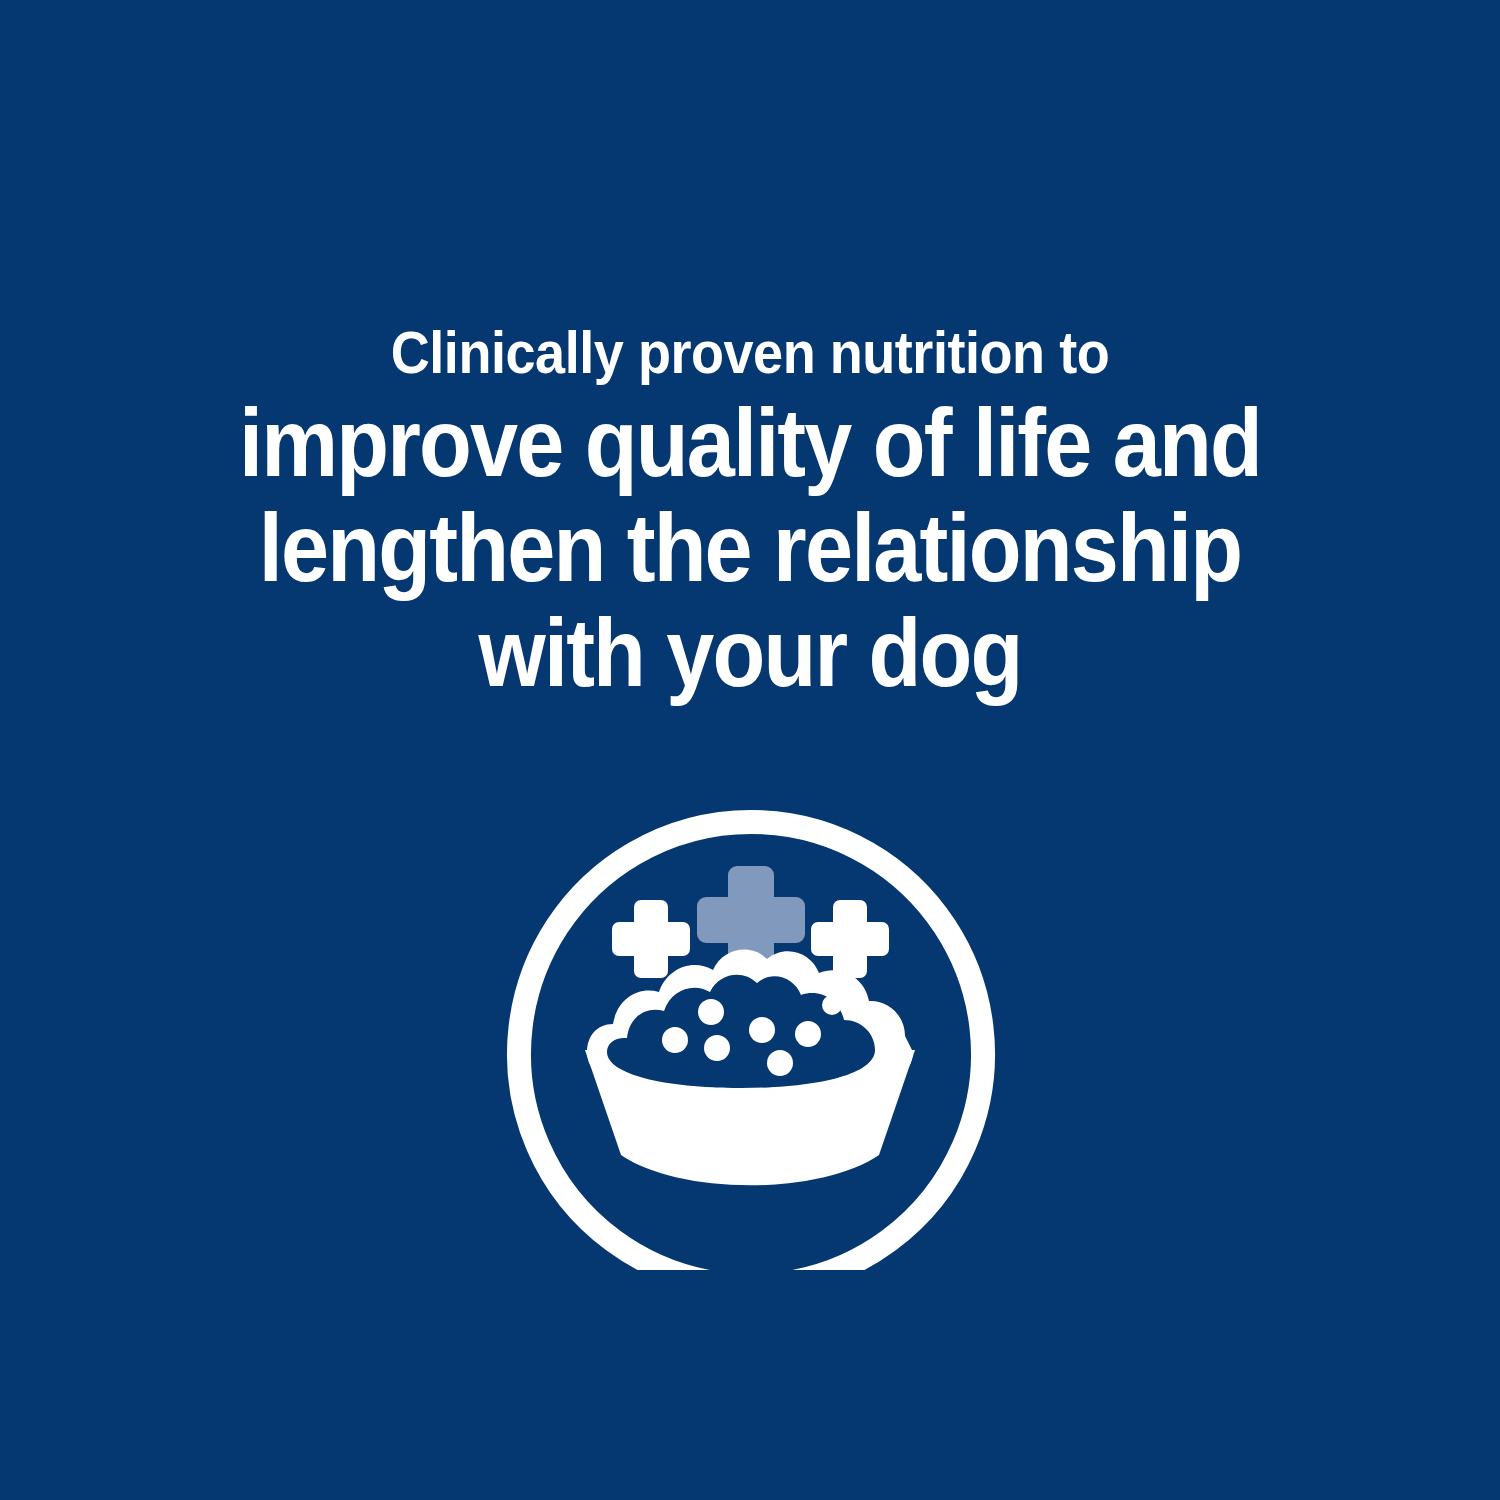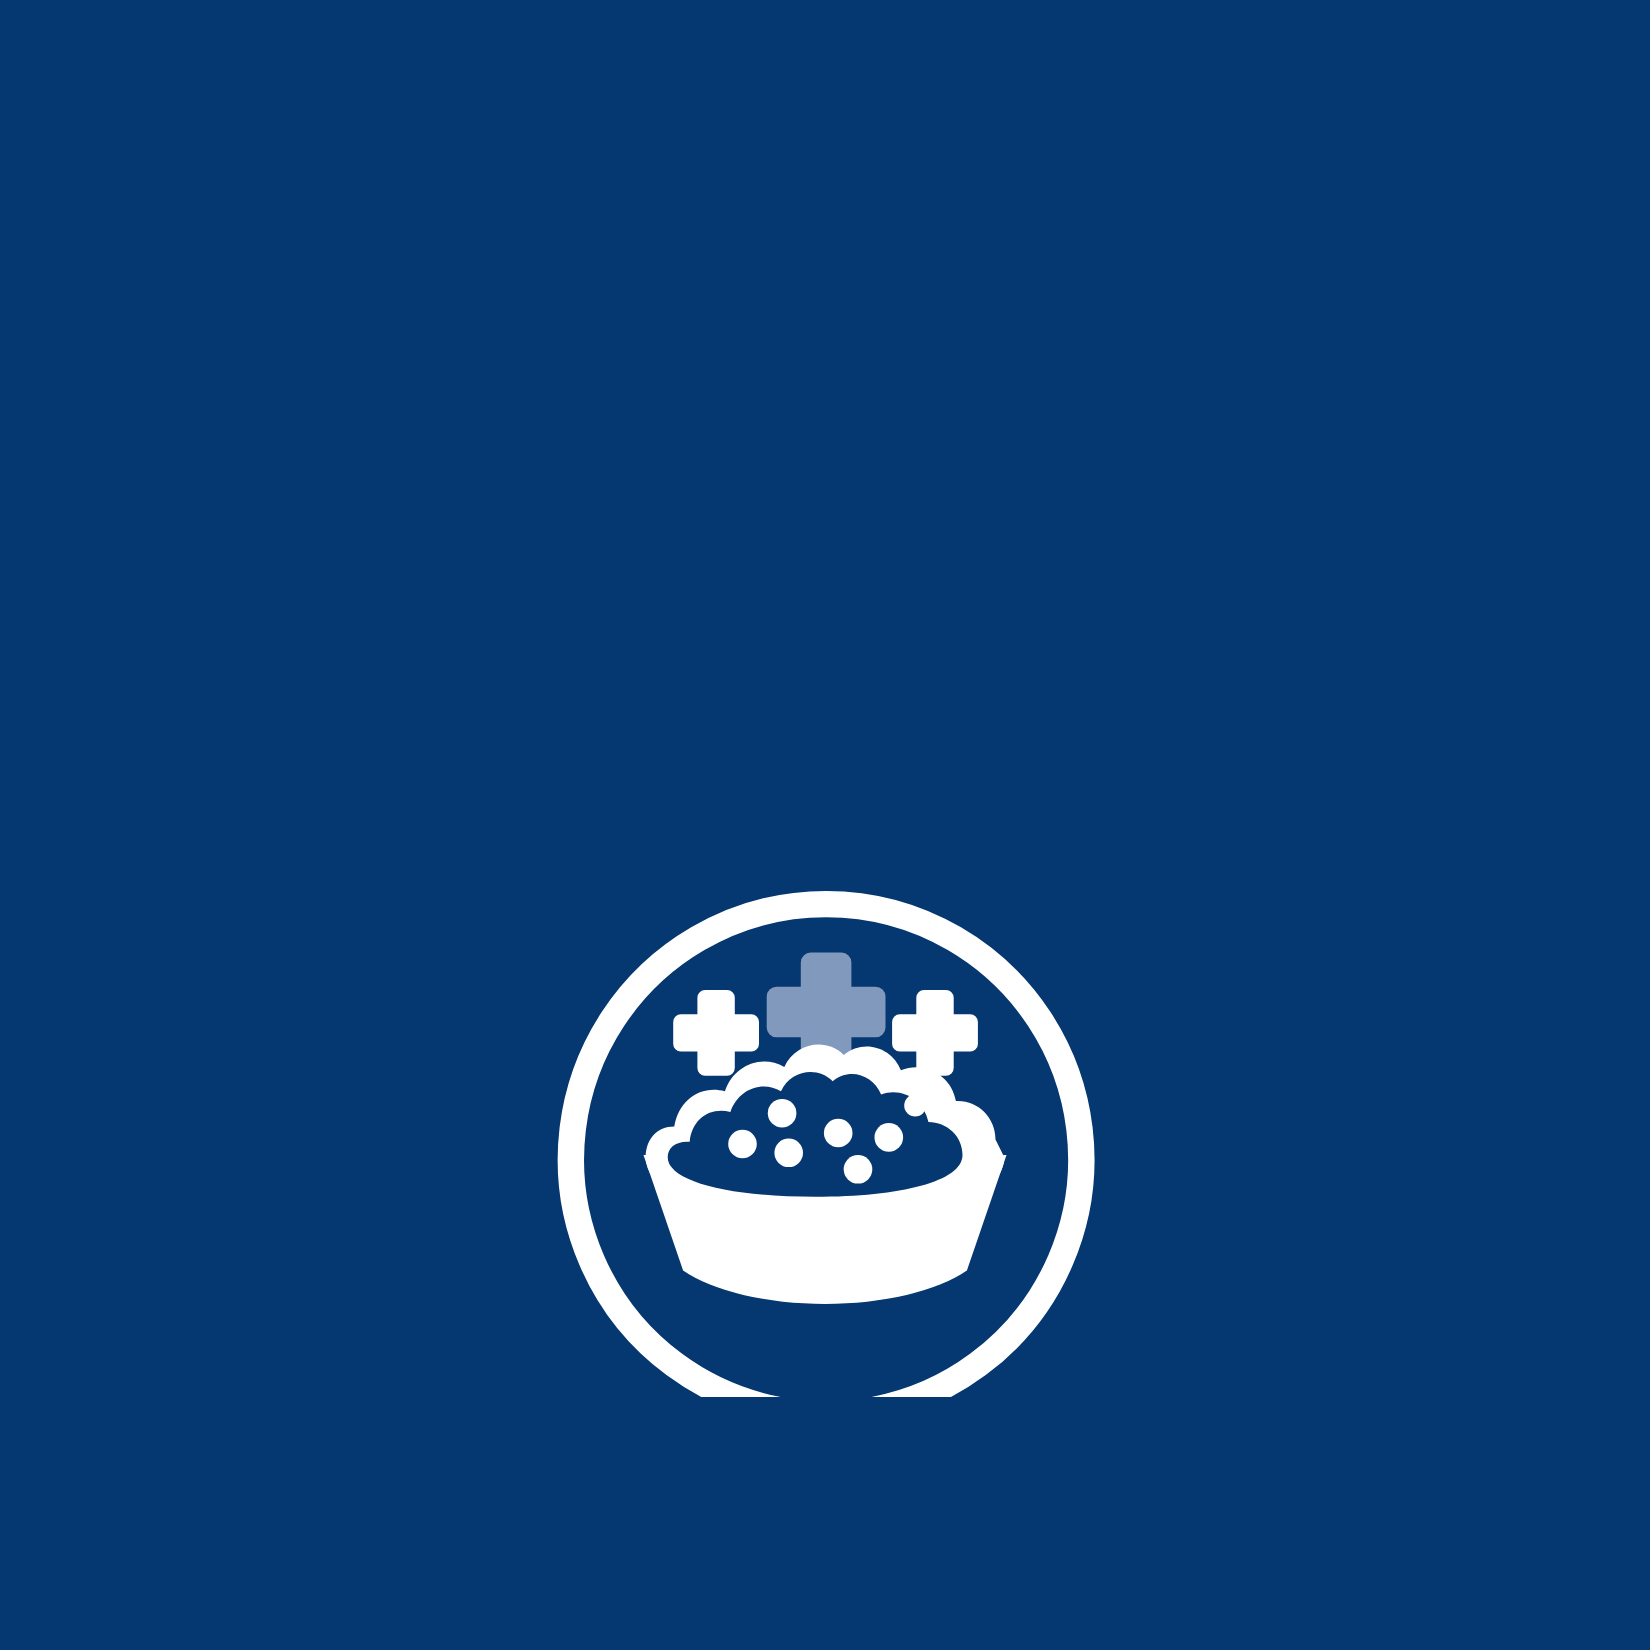--- a/index.html
+++ b/index.html
@@ -61,20 +61,26 @@
     display: block;
     width: 510px;
     height: 470px;
   }
 </style>
 </head>
 <body>
 
 <div id="poster" style="background: rgb(5, 55, 113);">
 
+  <div id="headline">
+    <span class="hl-line hl-eyebrow">Clinically proven nutrition to</span>
+    <span class="hl-line hl-big">improve quality of life and</span>
+    <span class="hl-line hl-big">lengthen the relationship</span>
+    <span class="hl-line hl-big">with your dog</span>
+  </div>
 
   <div id="icon-wrap">
     <svg viewBox="0 0 510 470" xmlns="http://www.w3.org/2000/svg">
 
       <path d="M 215.7 482.4
                A 232 232 0 1 1 296.3 482.4" fill="none" stroke="#ffffff" stroke-width="24" stroke-linecap="butt"></path>
 
       <g>
         <path d="M 146 100
                  h 20 a 7 7 0 0 1 7 7

